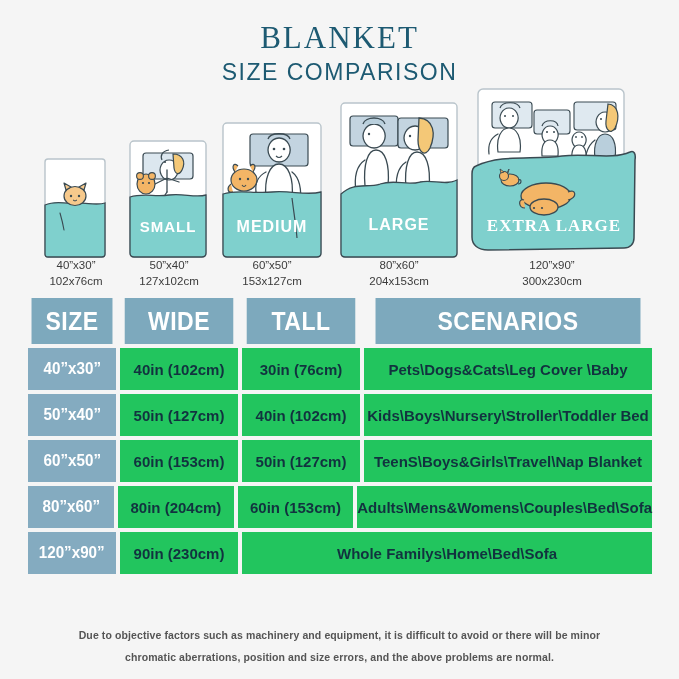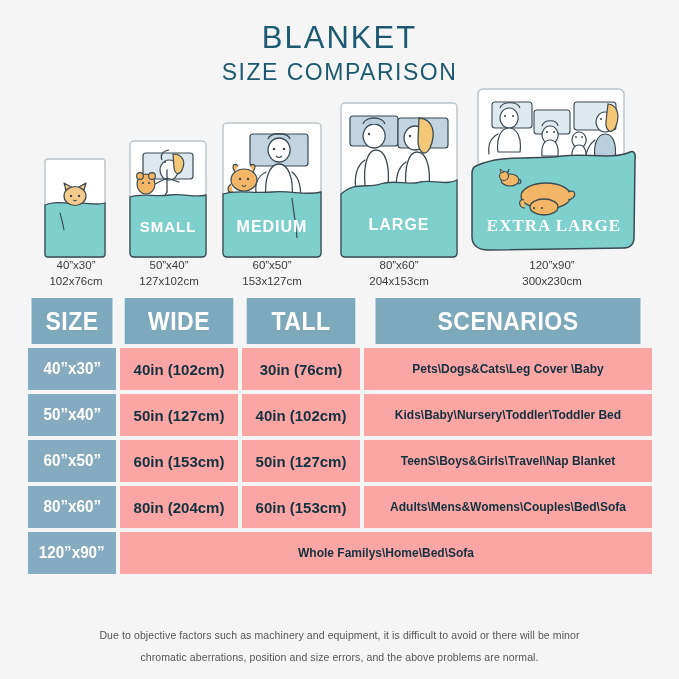--- a/index.html
+++ b/index.html
@@ -11,21 +11,21 @@
     position:relative;
   }
   .page{width:679px;height:679px;position:relative;}
 
   
   .title-block{
     text-align:center;
     padding-top:22px;
   }
   .title-main{
-    font-family:Liberation Sans, sans-serif;
+    font-family:Liberation Serif, serif;
     font-size:31px;
     letter-spacing:2px;
     color:#1d5a72;
     line-height:1.05;
   }
   .title-sub{
     font-family:Liberation Sans, sans-serif;
     font-size:23px;
     letter-spacing:1.5px;
     color:#1d5a72;
@@ -87,45 +87,45 @@
     color:#ffffff;
     font-size:25px;
     font-weight:bold;
     letter-spacing:0.5px;
     transform:scaleX(0.92);
   }
   .head .c-scen{font-size:25px;}
 
   .body-row .cell{
     height:42px;
-    background:#fca5a5;
+    background:#22c55e;
     color:#12323f;
     font-size:15px;
     font-weight:bold;
   }
   .body-row .c-size{
     background:#84abc0;
     color:#ffffff;
     font-size:16px;
     transform:none;
   }
   .body-row .c-size span{transform:scaleX(0.95);display:inline-block;}
-  .body-row .c-scen{font-size:12px;}
+  .body-row .c-scen{font-size:15px;}
 
   
   .disclaimer{
     position:absolute;
     left:0; top:624px;
     width:679px;
     text-align:center;
     font-size:10.5px;
     color:#555555;
     line-height:2.1;
   }
-  .disclaimer div{letter-spacing:0.1px;}
+  .disclaimer div{letter-spacing:0.1px;font-weight:bold;}
 
   .lbl{
     font-family:"Liberation Sans", sans-serif;
     fill:#ffffff;
     font-weight:bold;
     letter-spacing:1px;
   }
   .lbl-serif{
     font-family:"Liberation Serif", serif;
     fill:#ffffff;
@@ -333,21 +333,21 @@
       <div class="cell c-tall">30in (76cm)</div>
       <div class="cell c-scen">Pets\Dogs&amp;Cats\Leg Cover \Baby</div>
     </div>
 
     <div class="trow body-row">
       <div class="cell c-size">
           <span>50”x40”</span>
         </div>
       <div class="cell c-wide">50in (127cm)</div>
       <div class="cell c-tall">40in (102cm)</div>
-      <div class="cell c-scen">Kids\Baby\Nursery\Toddler\Toddler Bed</div>
+      <div class="cell c-scen">Kids\Boys\Nursery\Stroller\Toddler Bed</div>
     </div>
 
     <div class="trow body-row">
       <div class="cell c-size">
           <span>60”x50”</span>
         </div>
       <div class="cell c-wide">60in (153cm)</div>
       <div class="cell c-tall">50in (127cm)</div>
       <div class="cell c-scen">TeenS\Boys&amp;Girls\Travel\Nap Blanket</div>
     </div>
@@ -358,20 +358,21 @@
         </div>
       <div class="cell c-wide">80in (204cm)</div>
       <div class="cell c-tall">60in (153cm)</div>
       <div class="cell c-scen">Adults\Mens&amp;Womens\Couples\Bed\Sofa</div>
     </div>
 
     <div class="trow body-row">
       <div class="cell c-size">
           <span>120”x90”</span>
         </div>
+      <div class="cell c-tall">90in (230cm)</div>
       <div class="cell c-scen">Whole Familys\Home\Bed\Sofa</div>
     </div>
   </div>
 
   <div class="disclaimer">
     <div>Due to objective factors such as machinery and equipment, it is difficult to avoid or there will be minor</div>
     <div>chromatic  aberrations, position and size errors, and the above problems are normal.</div>
   </div>
 
 </div>

